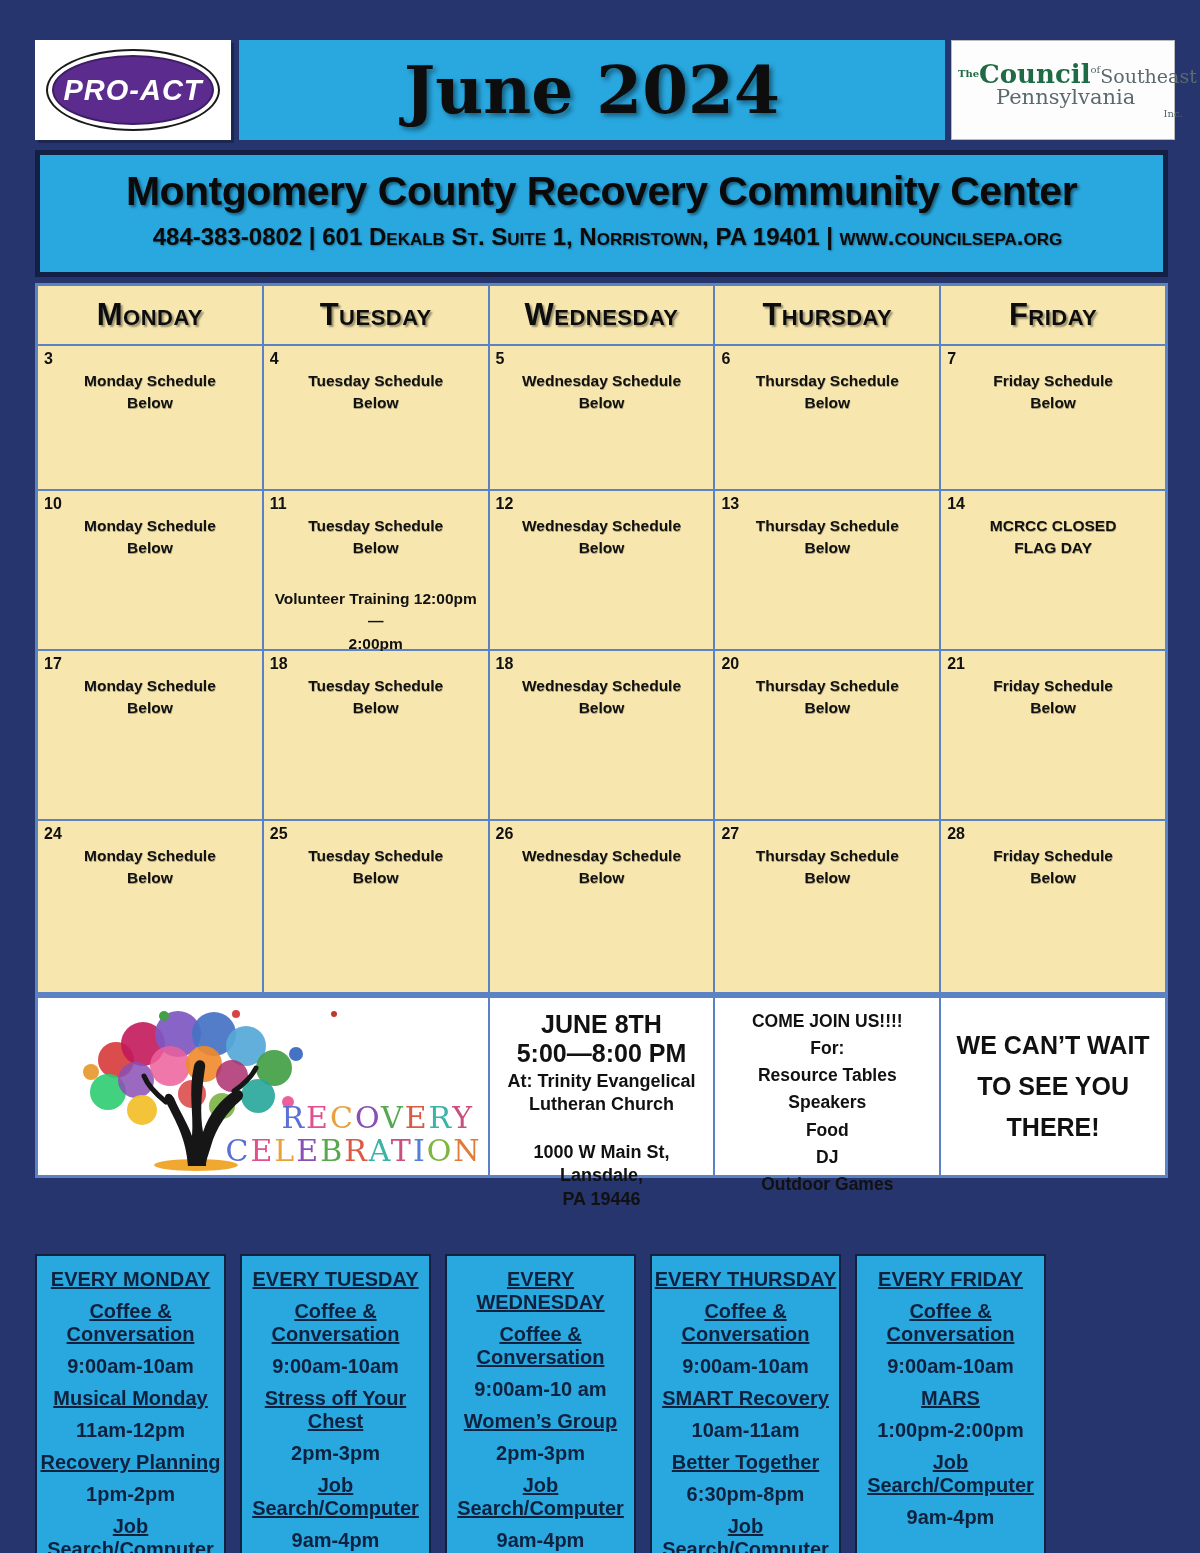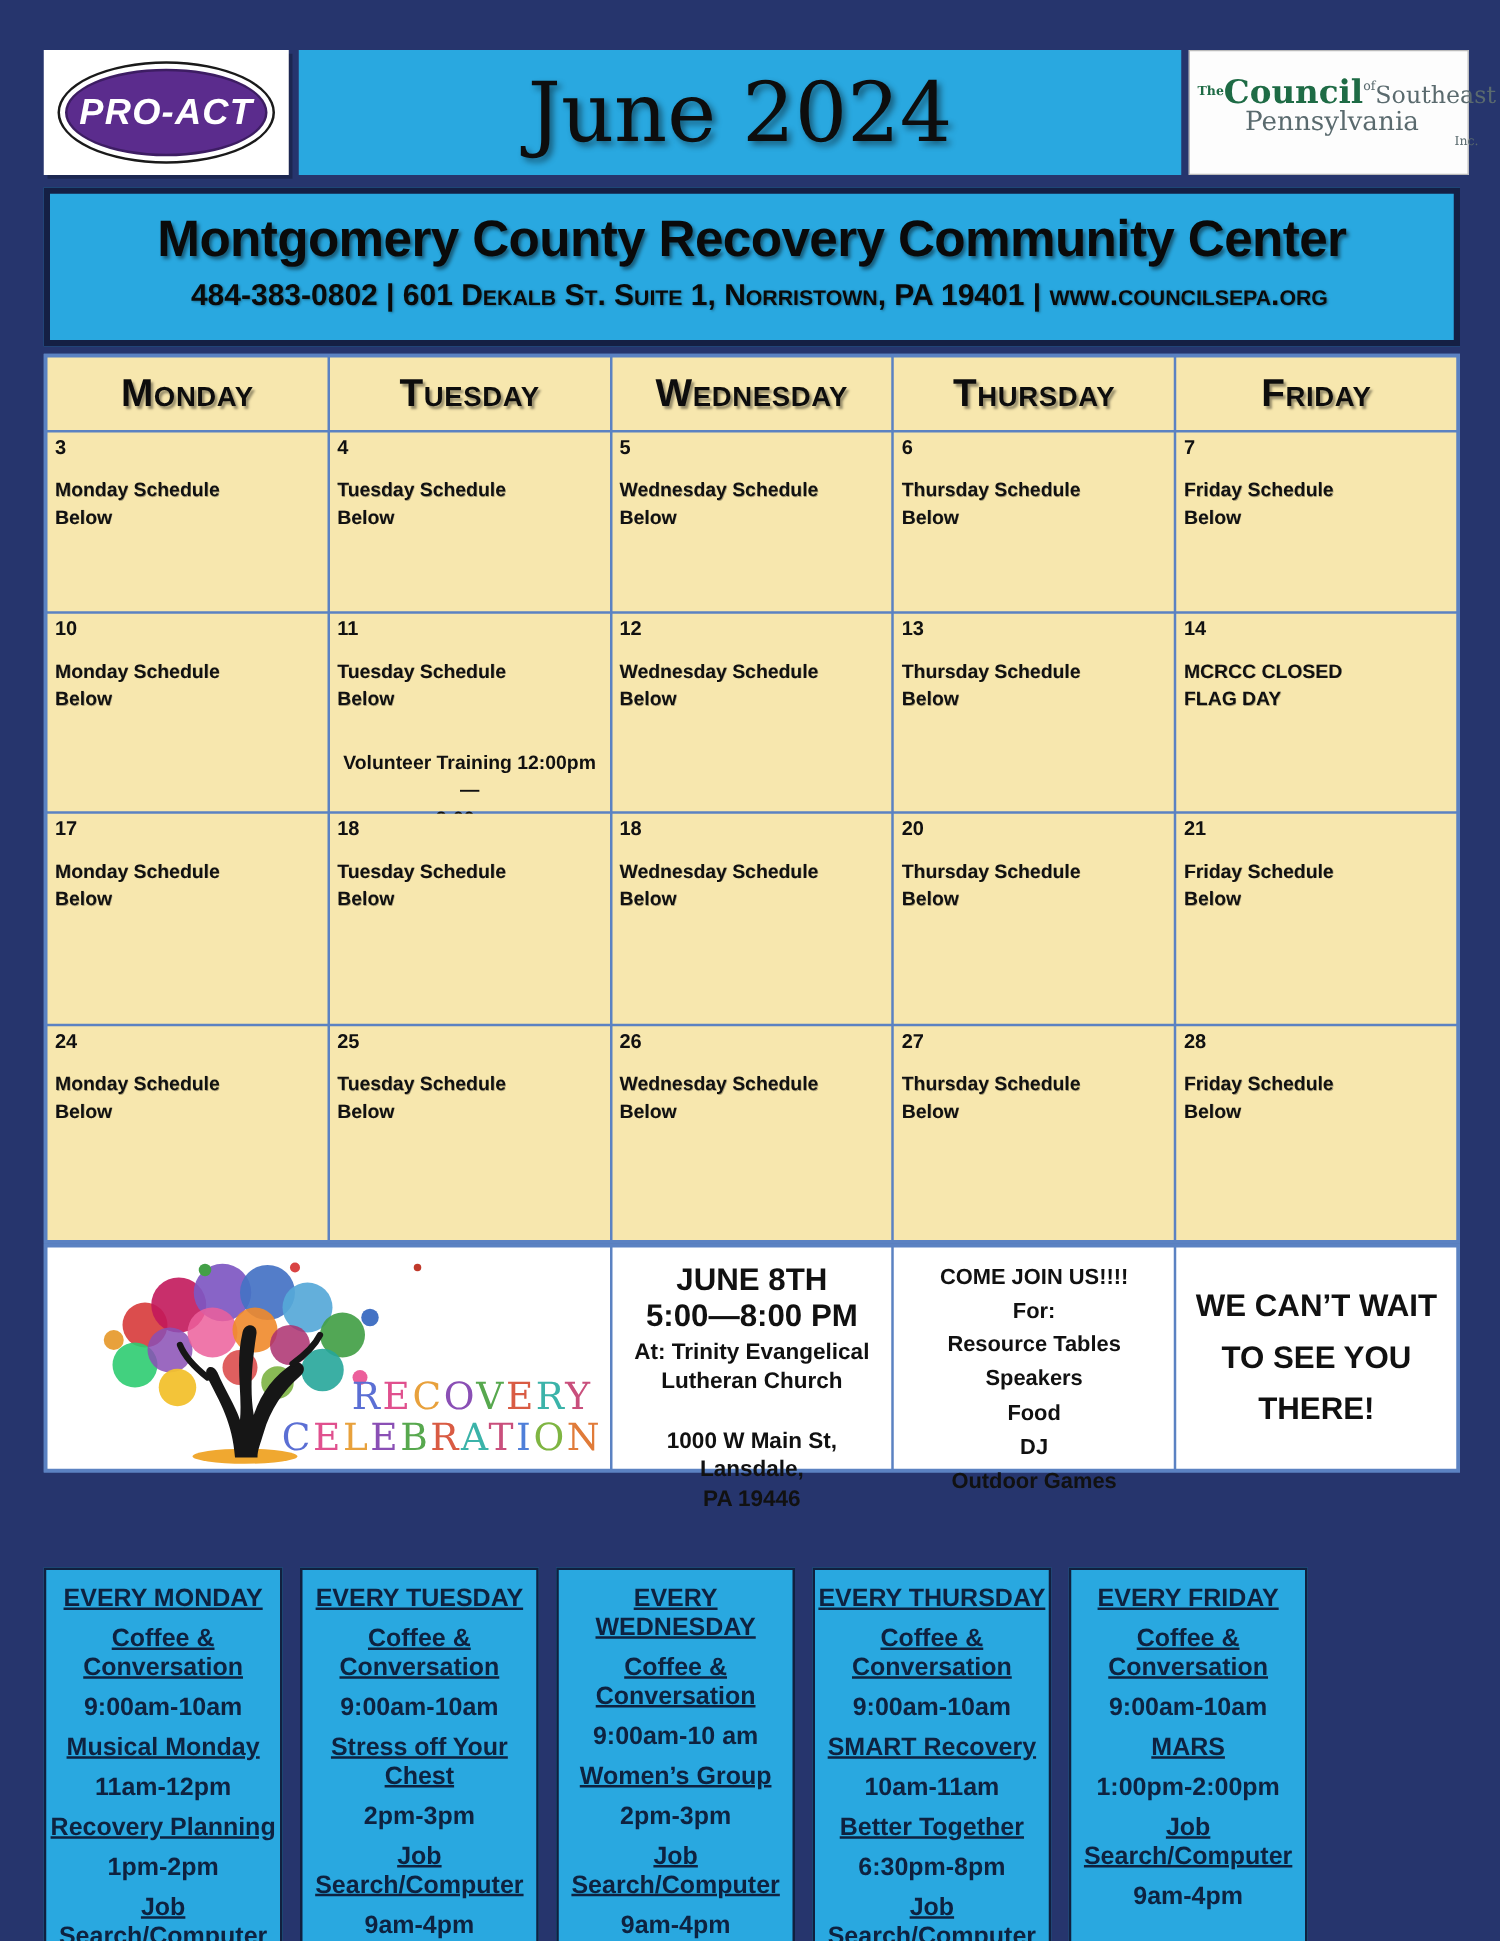--- a/index.html
+++ b/index.html
@@ -10,21 +10,21 @@
     position:relative;overflow:hidden;
     color:#111;
   }
   
   .top{position:absolute;top:40px;left:35px;width:1140px;height:100px;display:flex;align-items:stretch;}
   .proact-box{width:196px;background:#fff;display:flex;align-items:center;justify-content:center;box-shadow:3px 3px 0 rgba(0,0,0,0.25);}
   .proact-ring{border:2px solid #1a1a1a;border-radius:50%;padding:4px;background:#fff;}
   .proact-ellipse{width:158px;height:66px;background:#5b2c8d;border-radius:50%;display:flex;align-items:center;justify-content:center;border:2px solid #3d1d63;}
   .proact-ellipse span{color:#fff;font-style:italic;font-weight:bold;font-size:29px;letter-spacing:1px;}
   .month-banner{flex:1;background:#29a8e0;margin-left:8px;display:flex;align-items:center;justify-content:center;}
-  .month-banner h1{margin:0;font-family:"DejaVu Serif",serif;font-weight:normal;font-size:66px;color:#0d0d0d;text-shadow:3px 3px 5px rgba(0,0,0,0.45);}
+  .month-banner h1{margin:0;font-family:"DejaVu Serif",serif;font-weight:bold;font-size:66px;color:#0d0d0d;text-shadow:3px 3px 5px rgba(0,0,0,0.45);}
   .council-box{width:224px;background:#fdfdfd;border:1px solid #bbb;margin-left:6px;display:flex;align-items:center;padding:4px 20px;box-sizing:border-box;}
   .council-text{font-family:"DejaVu Serif",serif;line-height:1.02;margin-left:-14px;}
   .cl-the{font-size:10px;color:#1e6b45;font-weight:bold;vertical-align:6px;}
   .cl-council{font-size:26px;color:#1e6b45;font-weight:bold;}
   .cl-of{font-size:10px;color:#5a6a6e;vertical-align:10px;}
   .cl-se{font-size:19px;color:#5a6a6e;}
   .cl2{font-size:21px;color:#5a6a6e;margin-left:38px;}
   .cl3{font-size:10px;color:#5a6a6e;text-align:right;margin-right:14px;}
   
   .banner{position:absolute;top:150px;left:35px;width:1133px;height:127px;background:#29a8e0;border:5px solid #141f44;box-sizing:border-box;text-align:center;}
@@ -33,21 +33,21 @@
   
   .calendar{position:absolute;top:283px;left:35px;width:1133px;display:grid;
     grid-template-columns:repeat(5,1fr);
     grid-template-rows:58px 143px 158px 168px 171px;
     gap:2px;background:#5b82c2;border:3px solid #5b82c2;box-sizing:border-box;}
   .day-header{background:#f7e7ae;display:flex;align-items:center;justify-content:center;
     font-variant:small-caps;font-weight:bold;font-size:31px;letter-spacing:0.5px;color:#0d0d0d;
     text-shadow:2px 2px 2px rgba(0,0,0,0.4);}
   .cal-cell{background:#f7e7ae;padding:4px 6px;box-sizing:border-box;}
   .cal-date{font-size:16px;font-weight:bold;color:#111;}
-  .cal-text{font-size:15.5px;font-weight:bold;text-align:left;white-space:pre-line;line-height:1.45;margin-top:14px;color:#111;text-shadow:0.5px 0.5px 0.5px rgba(0,0,0,0.3);}
+  .cal-text{font-size:15.5px;font-weight:bold;text-align:center;white-space:pre-line;line-height:1.45;margin-top:2px;color:#111;text-shadow:0.5px 0.5px 0.5px rgba(0,0,0,0.3);}
   .cal-extra{font-size:15.5px;font-weight:bold;text-align:center;white-space:pre-line;line-height:1.45;margin-top:28px;color:#111;}
   
   .event-row{position:absolute;top:995px;left:35px;width:1133px;display:grid;
     grid-template-columns:repeat(5,1fr);grid-template-rows:177px;
     gap:2px;background:#5b82c2;border:3px solid #5b82c2;box-sizing:border-box;}
   .event-cell{background:#fff;box-sizing:border-box;text-align:center;}
   .celebration{grid-column:1 / 3;position:relative;}
   .celebration svg{position:absolute;left:8px;top:4px;}
   .celebration-text{position:absolute;right:6px;bottom:8px;font-family:"DejaVu Serif",serif;font-size:30px;letter-spacing:2px;line-height:1.08;text-align:left;}
   .celeb-line1{margin-left:56px;}

